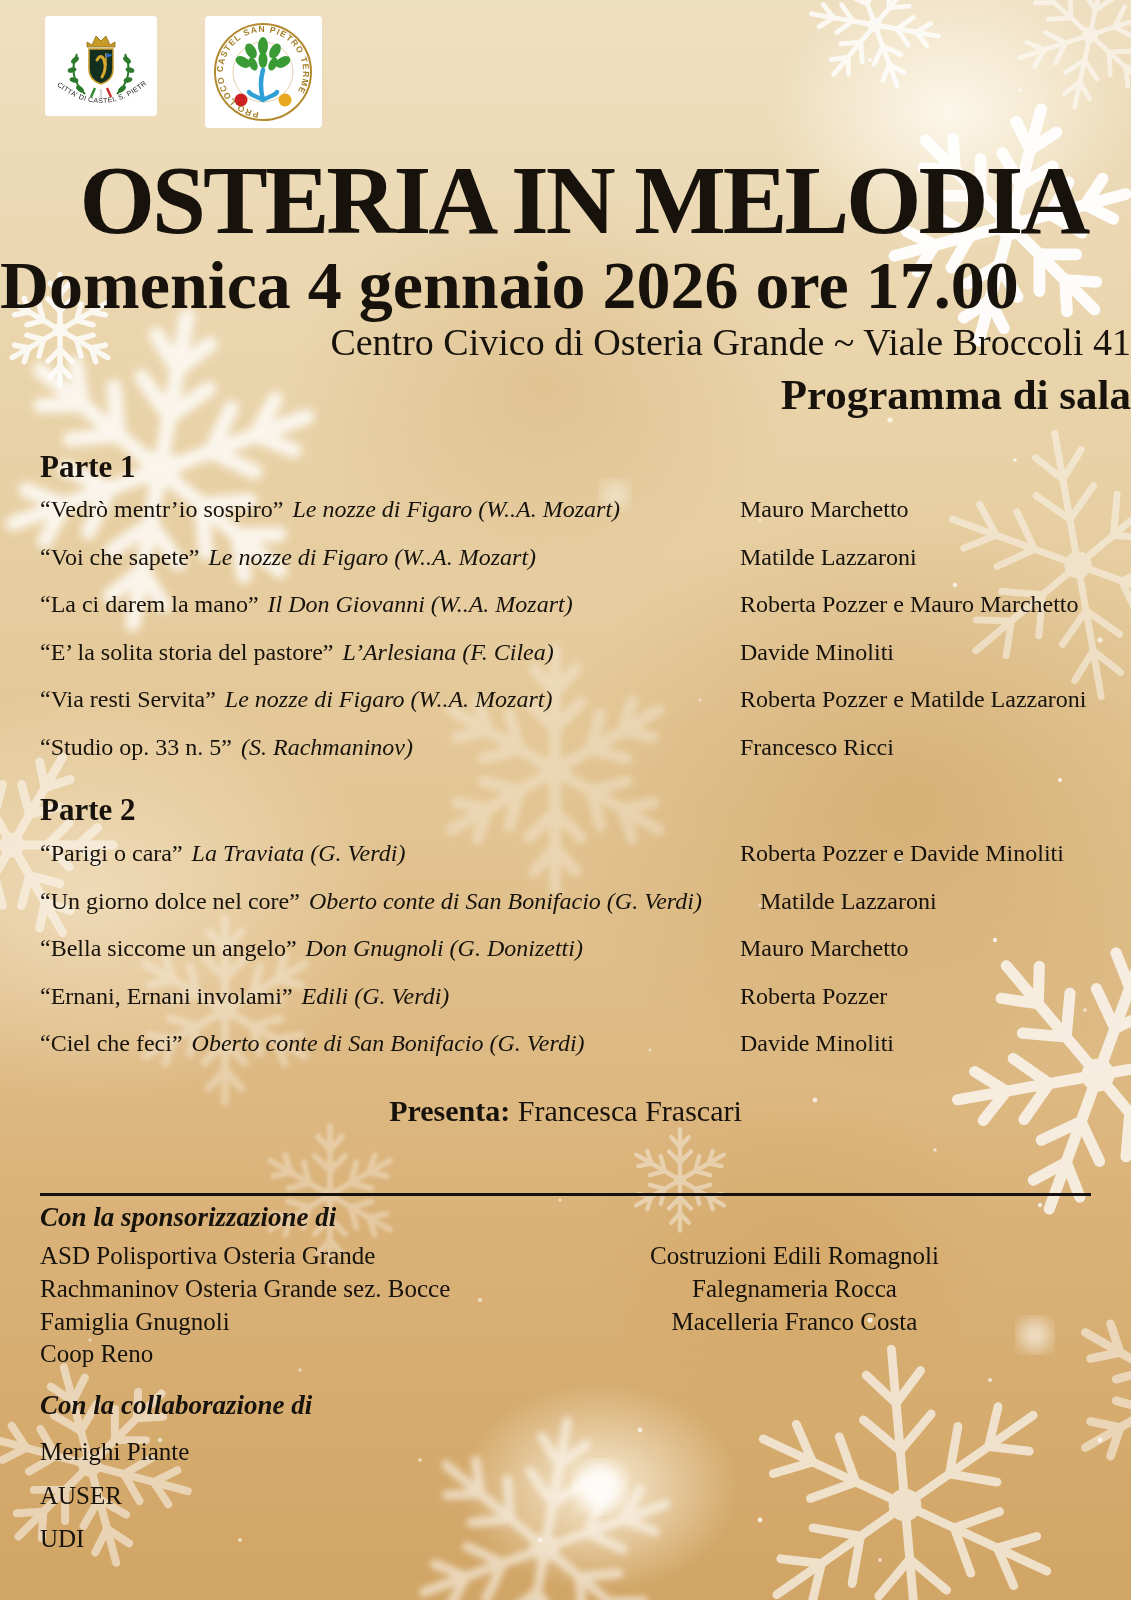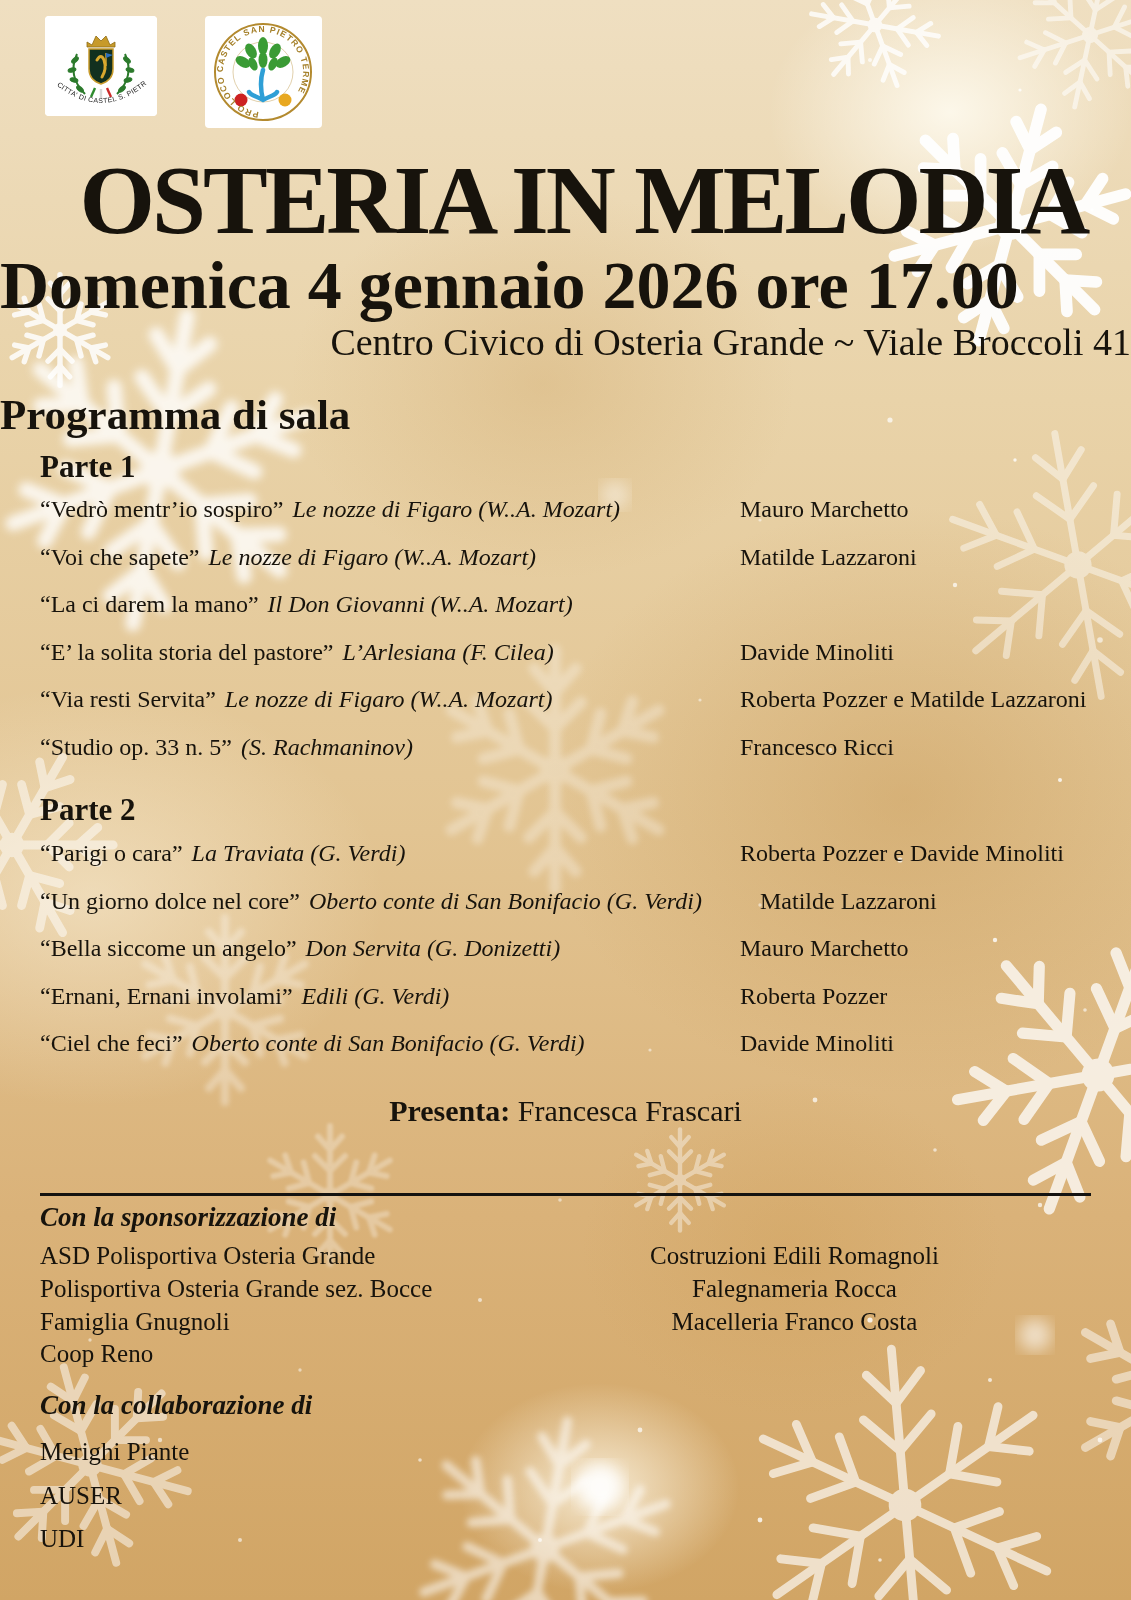--- a/index.html
+++ b/index.html
@@ -18,21 +18,21 @@
   .bg-svg{position:absolute;left:0;top:0;z-index:0;}
   .fg{position:absolute;z-index:1;}
 
   .logos{left:45px;top:16px;display:flex;gap:48px;align-items:flex-start;}
   .logo-card{background:#fff;border-radius:4px;}
 
   .title{left:18px;top:152px;width:100%;text-align:center;font-size:97px;font-weight:bold;
          letter-spacing:-3px;line-height:1.0;}
   .date{left:0;top:246px;width:100%;text-align:left;font-size:68px;font-weight:bold;line-height:1.15;}
   .venue{left:0;top:320px;width:100%;text-align:right;font-size:38px;font-weight:normal;}
-  .prog-heading{left:0;top:390px;width:100%;text-align:left;font-size:43px;font-weight:bold;}
+  .prog-heading{left:0;top:370px;width:100%;text-align:right;font-size:43px;font-weight:bold;}
 
   .part-heading{left:40px;font-size:31px;font-weight:bold;}
   .ph1{top:449px;} .ph2{top:792px;}
 
   .prog-rows{left:40px;width:1056px;}
   .rows1{top:496px;} .rows2{top:840px;}
   .prow{position:relative;height:47.6px;white-space:nowrap;font-size:24px;}
   .prow .work{font-style:italic;margin-left:9px;}
   .prow .performer{position:absolute;left:700px;top:0;}
   .rows2 .prow:nth-child(2) .performer{left:720px;}
@@ -217,20 +217,21 @@
     <div class="prow">
       <span class="quote">“Vedrò mentr’io sospiro”</span><span class="work">Le nozze di Figaro (W..A. Mozart)</span>
       <span class="performer">Mauro Marchetto</span>
     </div>
     <div class="prow">
       <span class="quote">“Voi che sapete”</span><span class="work">Le nozze di Figaro (W..A. Mozart)</span>
       <span class="performer">Matilde Lazzaroni</span>
     </div>
     <div class="prow">
       <span class="quote">“La ci darem la mano”</span><span class="work">Il Don Giovanni (W..A. Mozart)</span>
+      <span class="performer">Roberta Pozzer e Mauro Marchetto</span>
     </div>
     <div class="prow">
       <span class="quote">“E’ la solita storia del pastore”</span><span class="work">L’Arlesiana (F. Cilea)</span>
       <span class="performer">Davide Minoliti</span>
     </div>
     <div class="prow">
       <span class="quote">“Via resti Servita”</span><span class="work">Le nozze di Figaro (W..A. Mozart)</span>
       <span class="performer">Roberta Pozzer e Matilde Lazzaroni</span>
     </div>
     <div class="prow">
@@ -243,21 +244,21 @@
   <div class="fg prog-rows rows2">
     <div class="prow">
       <span class="quote">“Parigi o cara”</span><span class="work">La Traviata (G. Verdi)</span>
       <span class="performer">Roberta Pozzer e Davide Minoliti</span>
     </div>
     <div class="prow">
       <span class="quote">“Un giorno dolce nel core”</span><span class="work">Oberto conte di San Bonifacio (G. Verdi)</span>
       <span class="performer">Matilde Lazzaroni</span>
     </div>
     <div class="prow">
-      <span class="quote">“Bella siccome un angelo”</span><span class="work">Don Servita (G. Donizetti)</span>
+      <span class="quote">“Bella siccome un angelo”</span><span class="work">Don Gnugnoli (G. Donizetti)</span>
       <span class="performer">Mauro Marchetto</span>
     </div>
     <div class="prow">
       <span class="quote">“Ernani, Ernani involami”</span><span class="work">Edili (G. Verdi)</span>
       <span class="performer">Roberta Pozzer</span>
     </div>
     <div class="prow">
       <span class="quote">“Ciel che feci”</span><span class="work">Oberto conte di San Bonifacio (G. Verdi)</span>
       <span class="performer">Davide Minoliti</span>
     </div>
@@ -268,21 +269,21 @@
       <span class="lbl">Presenta:</span>
       <span>Francesca Frascari</span>
     </div>
   </div>
 
   <div class="fg divider"></div>
 
   <div class="fg section-heading sh-sponsor">Con la sponsorizzazione di</div>
   <div class="fg sponsor-col sp-left">
     <div>ASD Polisportiva Osteria Grande</div>
-    <div>Polisportiva Osteria Grande sez. Bocce</div>
+    <div>Rachmaninov Osteria Grande sez. Bocce</div>
     <div>Famiglia Gnugnoli</div>
     <div>Coop Reno</div>
   </div>
   <div class="fg sponsor-col sp-right">
     <div>Costruzioni Edili Romagnoli</div>
     <div>Falegnameria Rocca</div>
     <div>Macelleria Franco Costa</div>
   </div>
 
   <div class="fg section-heading sh-collab">Con la collaborazione di</div>

